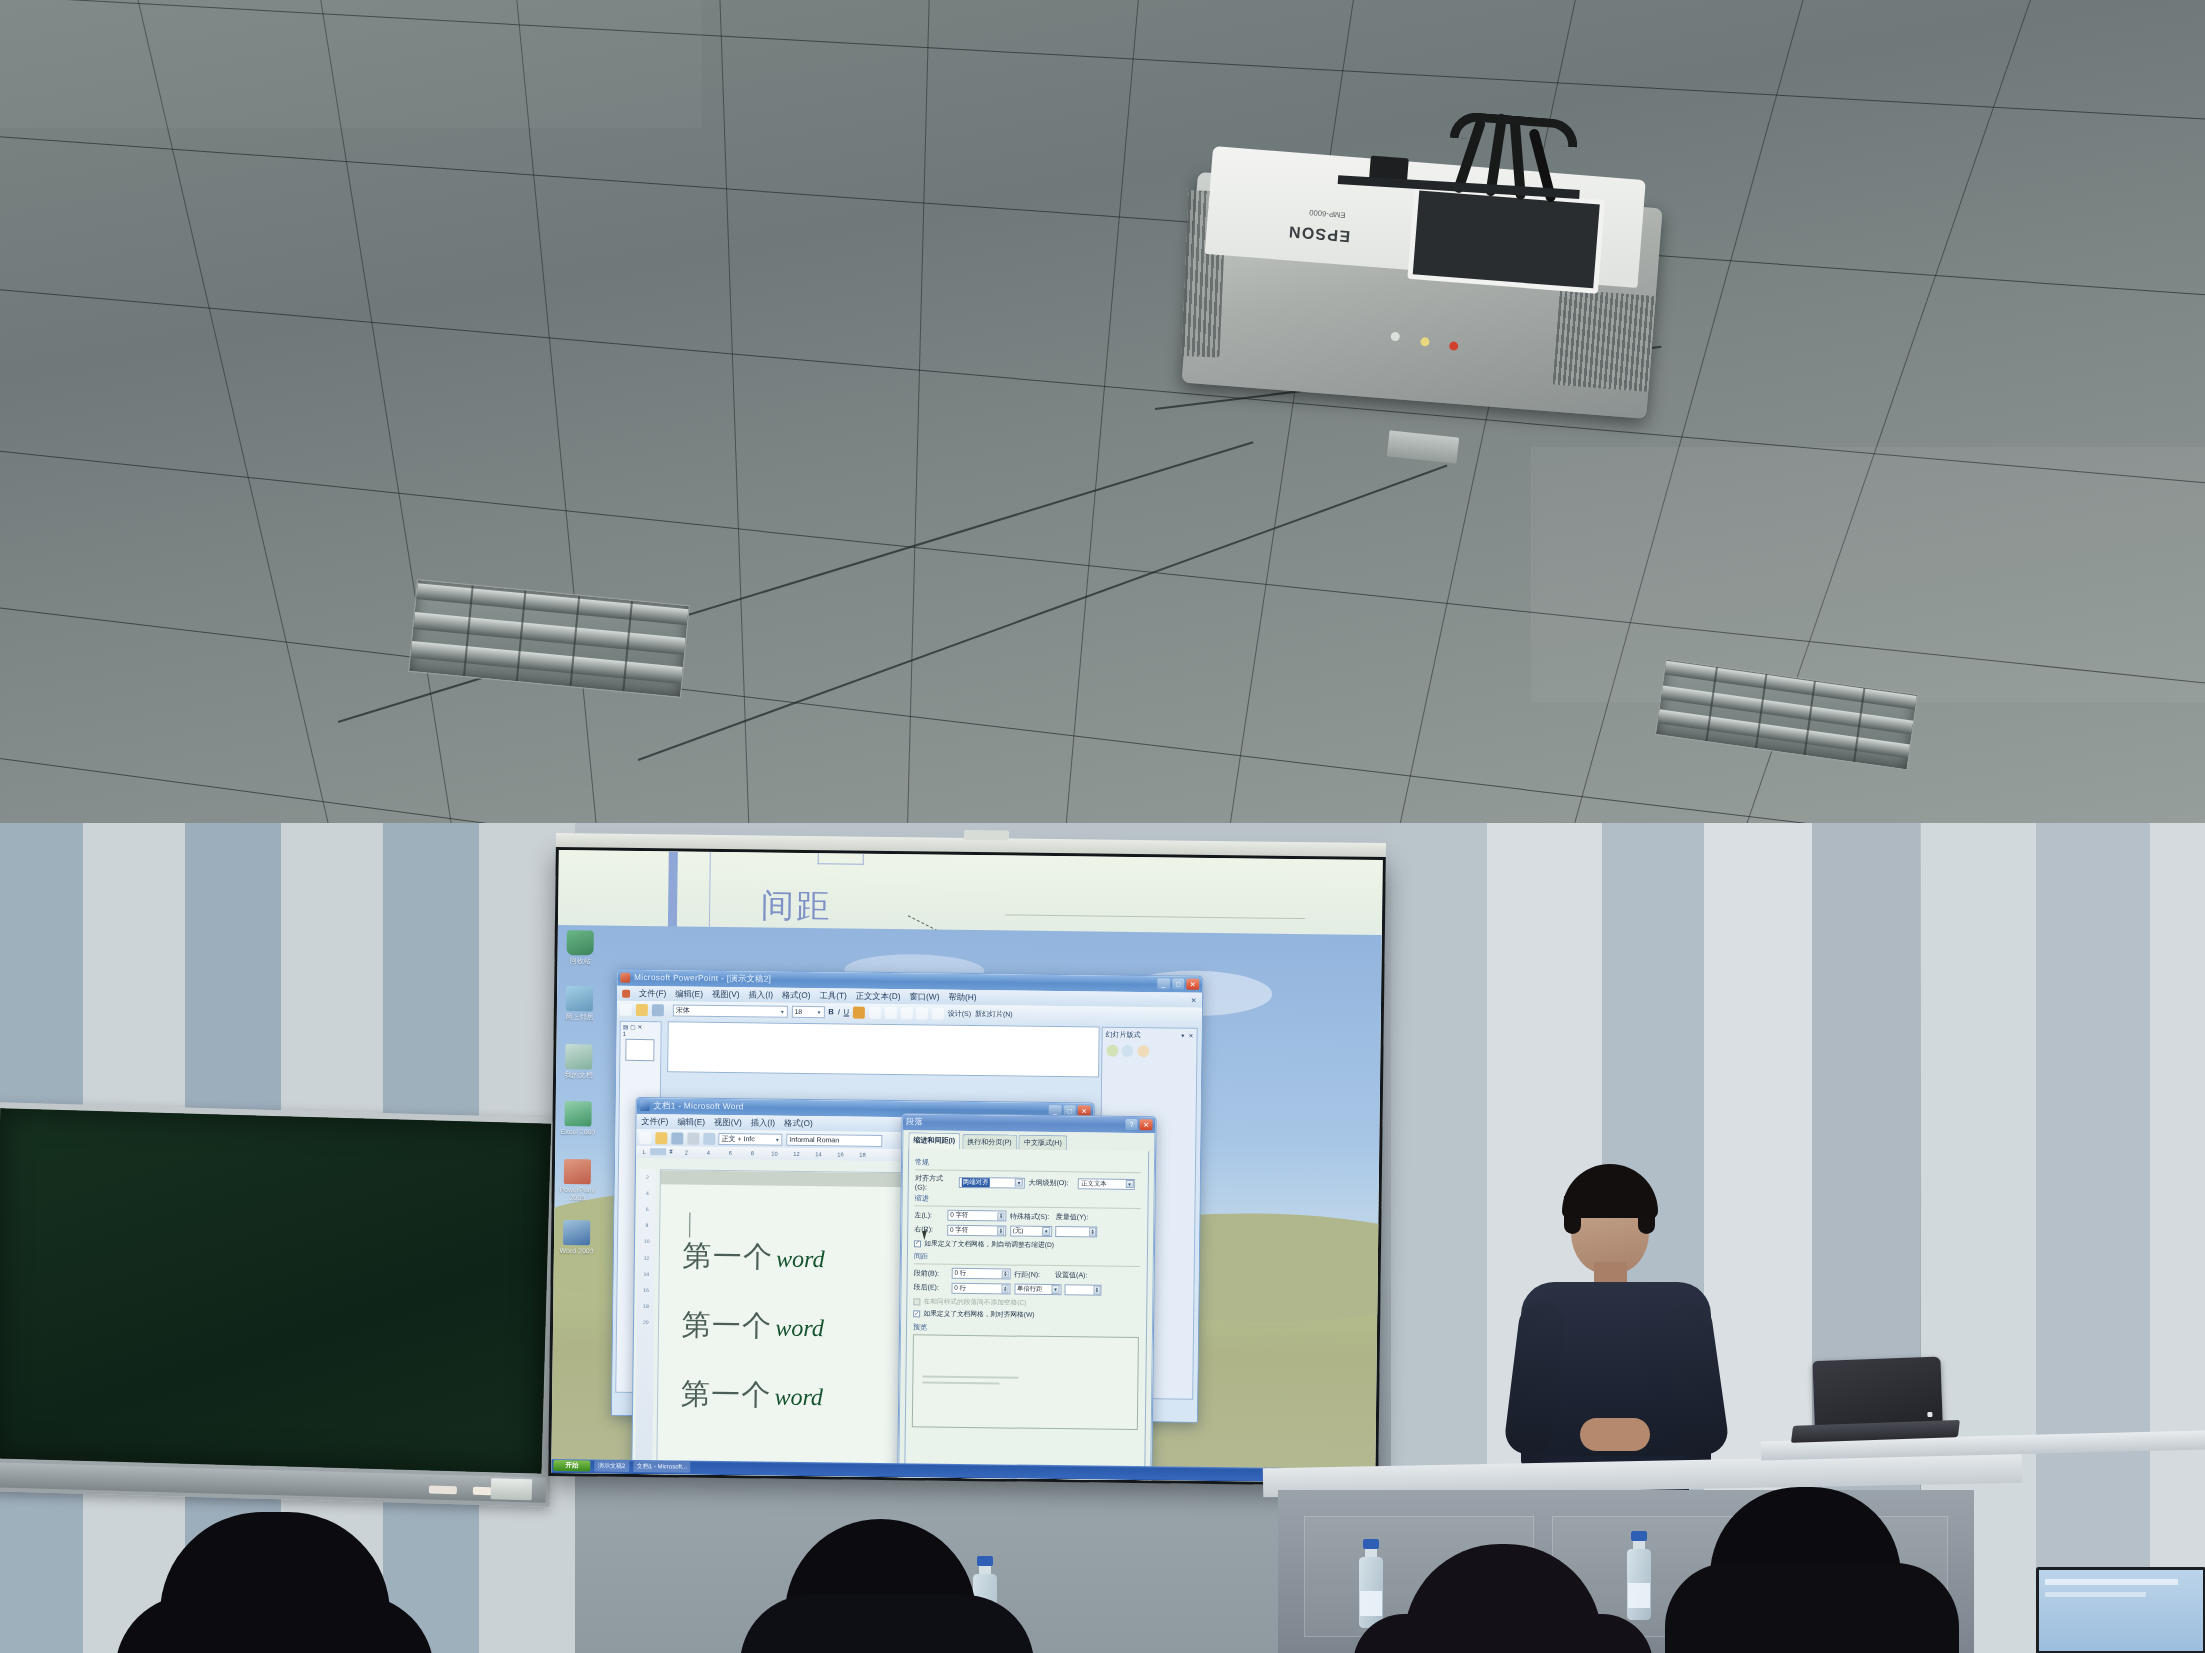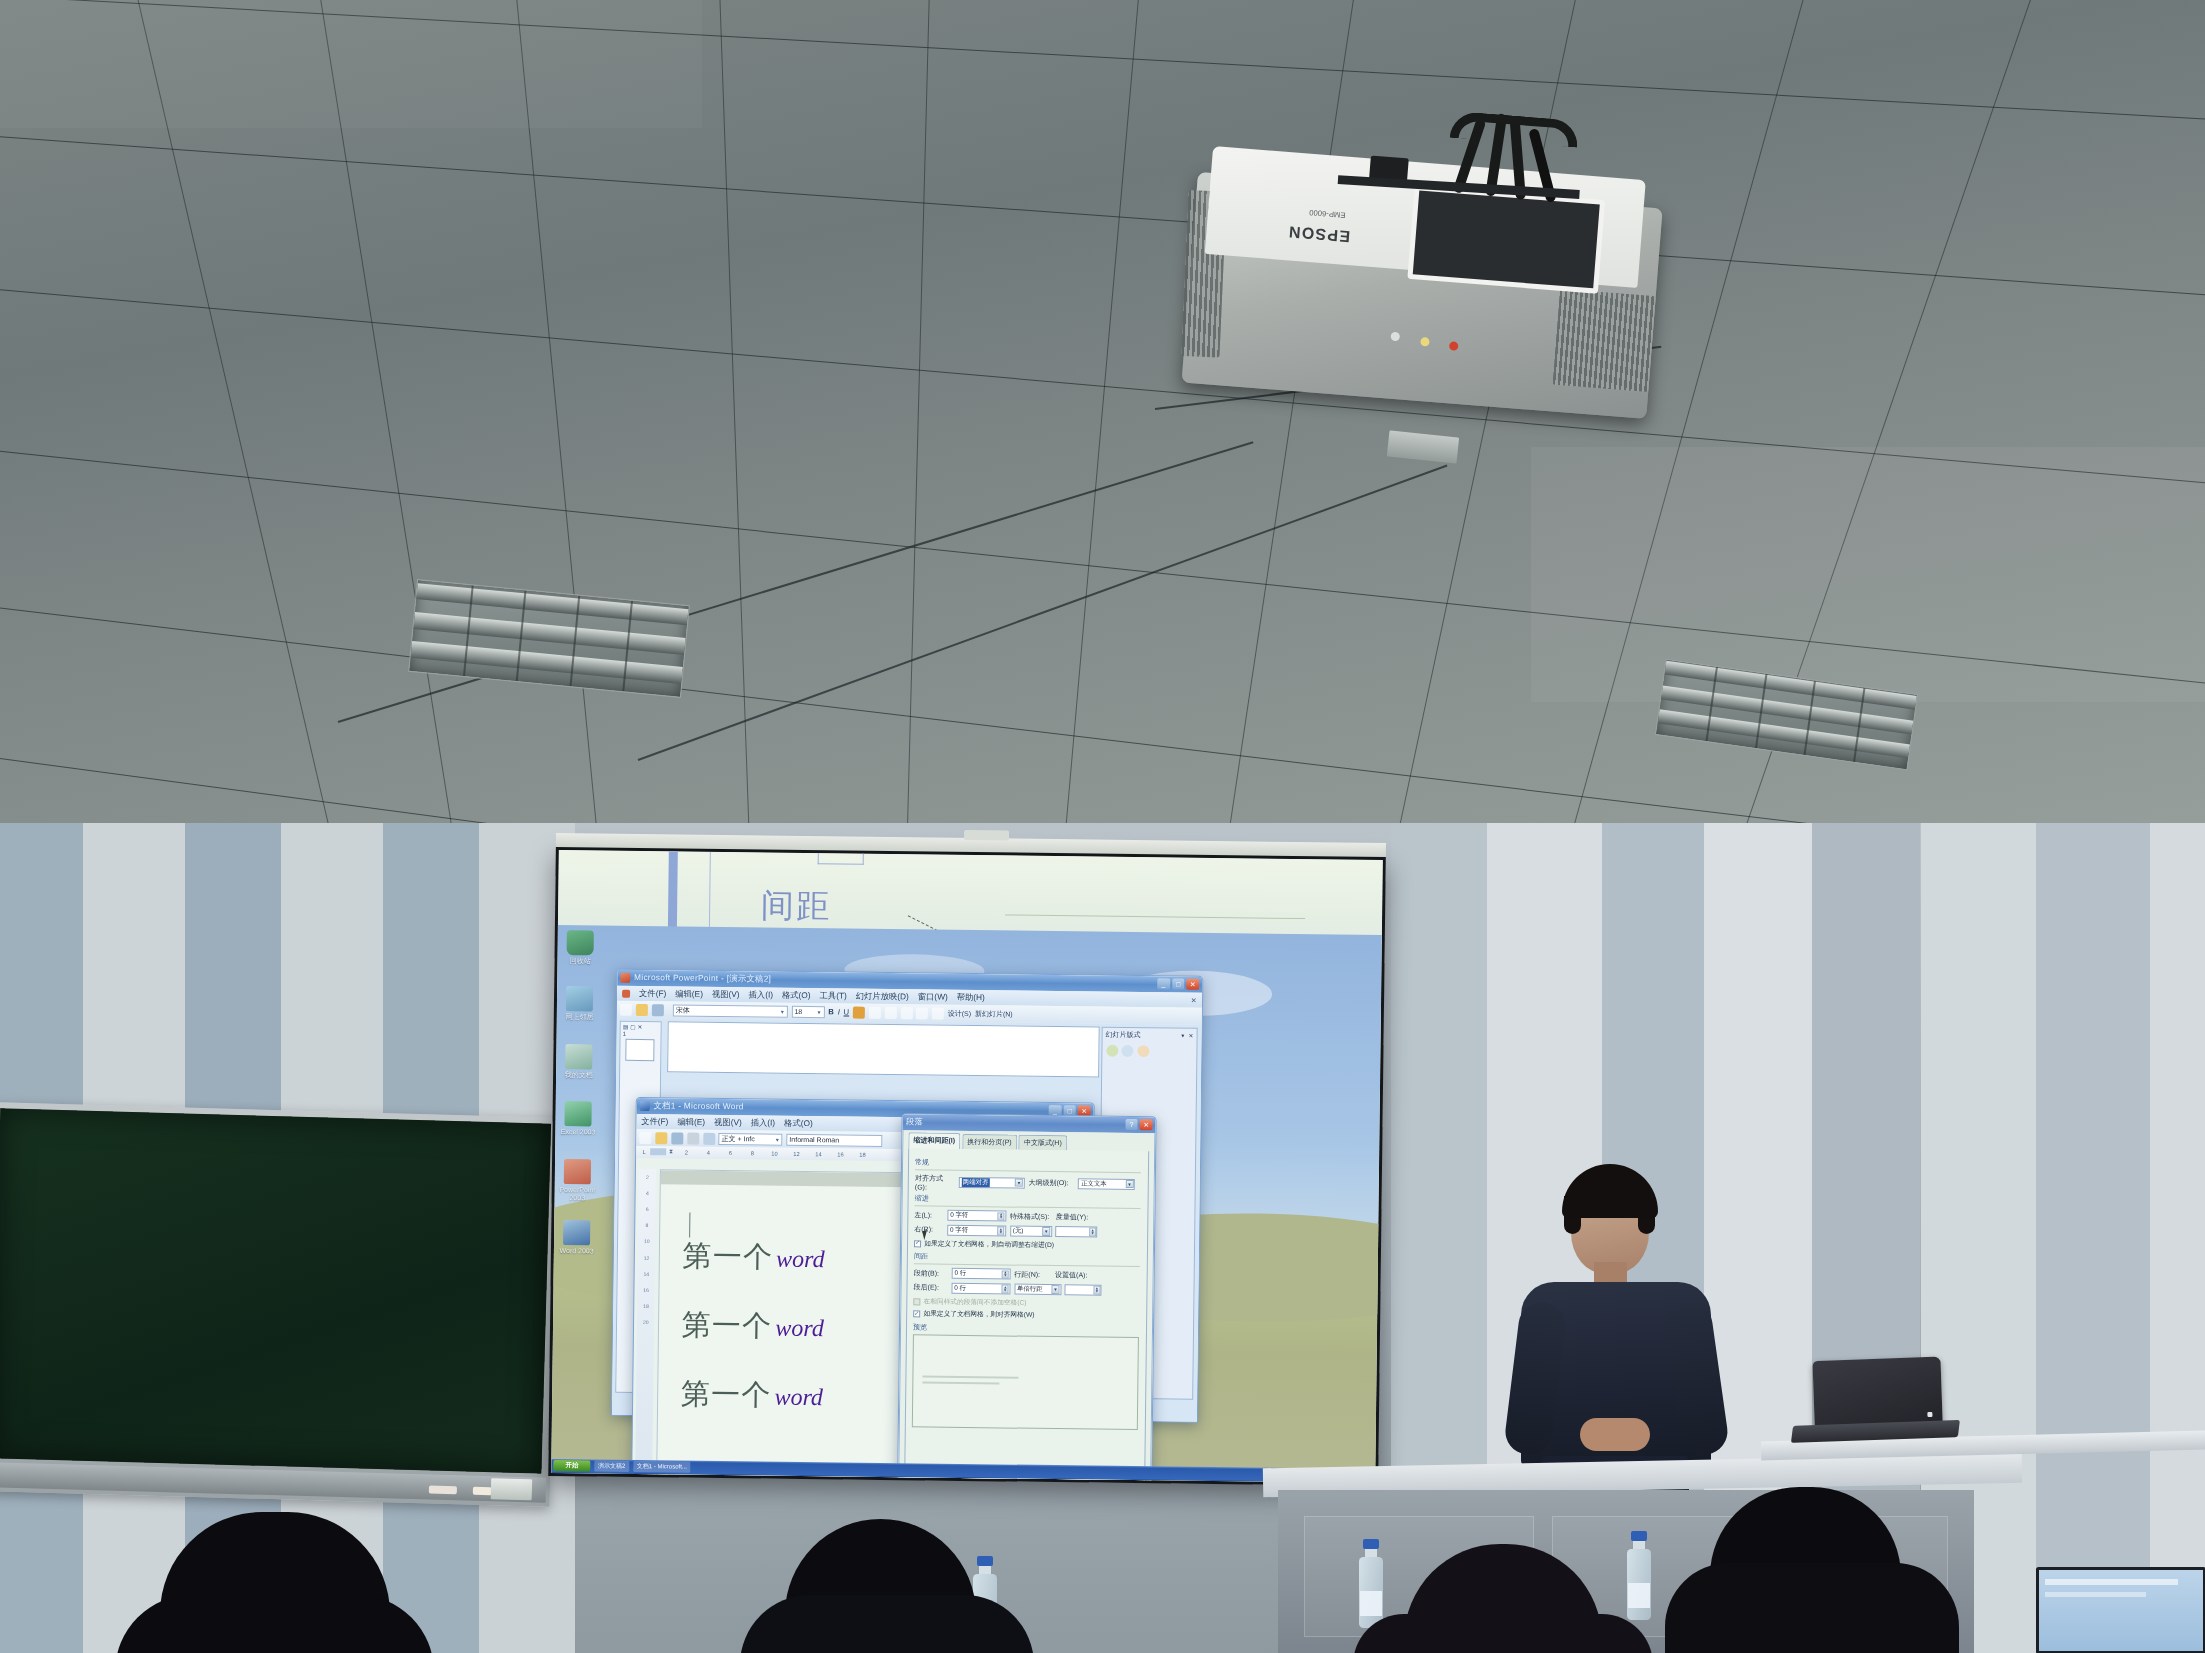--- a/index.html
+++ b/index.html
@@ -115,21 +115,21 @@
   .ppt-task{position:absolute;right:3.8px;top:3.8px;width:96px;bottom:22px;background:#e4edf7;border:0.6px solid #9cb7d6;}
 
   
   .word-ruler{height:11.5px;background:linear-gradient(180deg,#f4f7fa,#e2eaf2);
     display:flex;align-items:center;font-size:5.7px;color:#53708f;padding-left:2.6px;gap:0px;}
   .word-page{position:absolute;left:24px;right:5.1px;top:71px;bottom:16.6px;background:#eff6f0;
     border:0.6px solid #b3c6d4;overflow:hidden;}
   .word-hdrband{position:absolute;left:0;right:0;top:0;height:14px;background:#c9d3c9;}
   .word-line{position:absolute;left:23px;white-space:nowrap;}
   .cn{font-family:"DejaVu Sans",sans-serif;font-size:29px;color:#4b5f58;letter-spacing:1.3px;}
-  .enw{font-family:"Liberation Serif","DejaVu Serif",serif;font-style:italic;font-size:24px;color:#4c1d95;}
+  .enw{font-family:"Liberation Serif","DejaVu Serif",serif;font-style:italic;font-size:24px;color:#14532d;}
   .word-vruler{position:absolute;left:3.8px;top:71px;bottom:16.6px;width:16.6px;
     background:linear-gradient(180deg,#eef3f8,#dde7f0);font-size:5.1px;color:#6a839e;
     display:flex;flex-direction:column;align-items:center;gap:10.2px;padding-top:5.1px;}
 
   
   #dlg{position:absolute;left:346px;top:184px;width:255px;height:385px;}
   .dlg-body{position:absolute;left:0;right:0;top:16.6px;bottom:0;background:#e6efe8;
     border:0.6px solid #8fb0d4;border-top:none;padding:3.8px 5.1px 3.8px 5.1px;}
   .tabs{display:flex;gap:1.3px;height:14px;align-items:flex-end;}
   .tab{font-size:7px;padding:1.9px 4.5px 1.9px 4.5px;background:#dbe6dd;border:0.6px solid #9ab3cf;
@@ -409,21 +409,21 @@
             </div>
           </div>
           <div class="xpmenu">
             <div class="xpicon" style="background:#d4643f;width:8.3px;height:8.3px;"></div>
             <span>文件(F)</span>
             <span>编辑(E)</span>
             <span>视图(V)</span>
             <span>插入(I)</span>
             <span>格式(O)</span>
             <span>工具(T)</span>
-            <span>幻灯片放映(D)</span>
+            <span>正文文本(D)</span>
             <span>窗口(W)</span>
             <span>帮助(H)</span>
             <span style="margin-left:auto;font-size:7px;color:#41608a;">✕</span>
           </div>
           <div class="xptool">
             <div class="tbtn"></div>
             <div class="tbtn" style="background:#efc869;"></div>
             <div class="tbtn" style="background:#9fbbd8;"></div>
             <div class="combo" style="width:115px;margin-left:5.1px;">
               <span>宋体</span>

